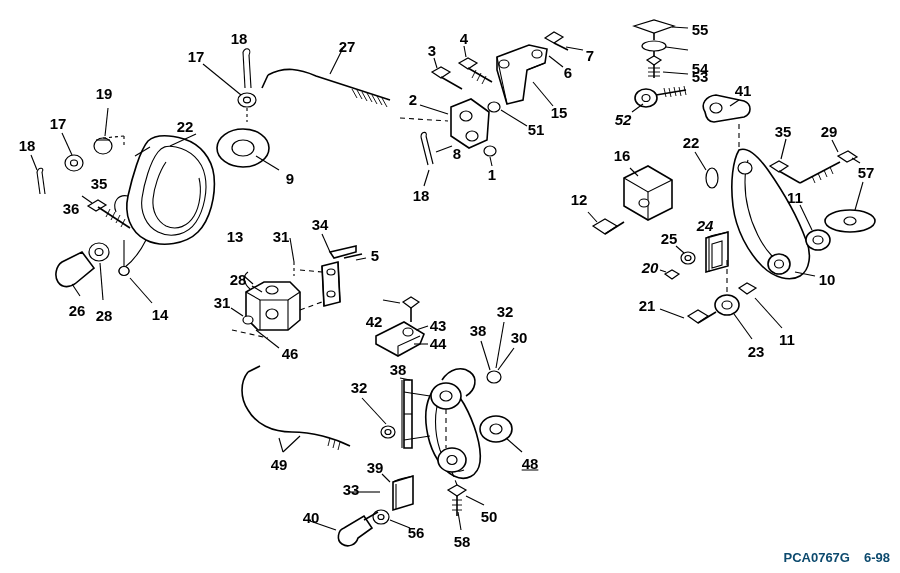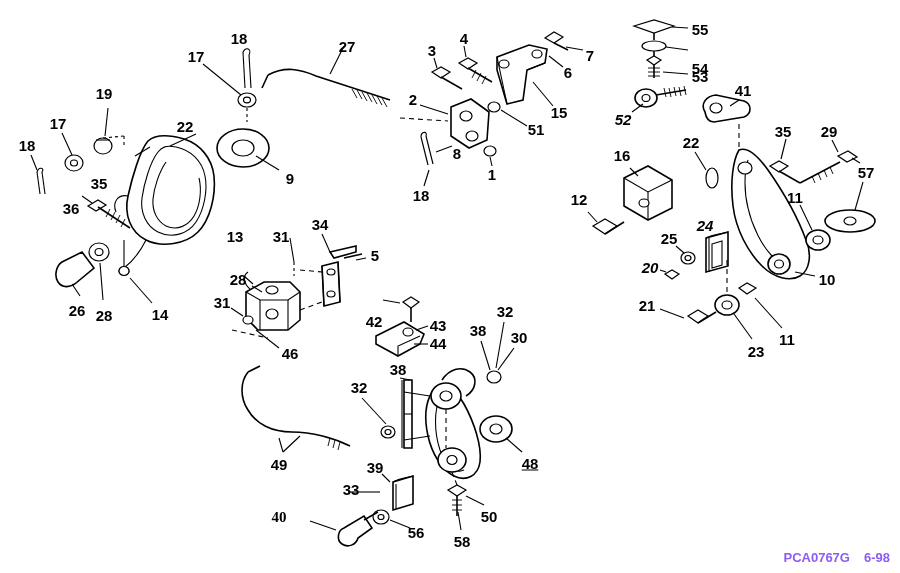--- a/index.html
+++ b/index.html
@@ -35,21 +35,21 @@
     transform: translate(-50%, -50%);
     letter-spacing: 0px;
   }
   #figcode {
     position: absolute;
     right: 10px;
     bottom: 8px;
     font-family: "Liberation Sans", sans-serif;
     font-size: 13px;
     font-weight: bold;
-    color: #8b5cf6;
+    color: #0c4a6e;
     white-space: nowrap;
   }
   #figcode .sp { display: inline-block; width: 14px; }
 </style>
 </head>
 <body>
 
 <div id="page">
 
   <svg id="art" viewBox="0 0 900 573" xmlns="http://www.w3.org/2000/svg">
@@ -444,19 +444,19 @@
   <div class="lbl" style="left:756px; top:351px;text-align:right;">23</div>
   <div class="lbl" style="left:398px; top:369px;">38</div>
   <div class="lbl" style="left:359px; top:387px;">32</div>
   <div class="lbl" style="left:530px; top:463px;text-decoration:underline;">48</div>
   <div class="lbl" style="left:279px; top:464px;">49</div>
   <div class="lbl" style="left:375px; top:467px;">39</div>
   <div class="lbl" style="left:338px; top:489px;margin-left:13px;">33</div>
   <div class="lbl" style="left:489px; top:516px;">50</div>
   <div class="lbl" style="left:416px; top:532px;">56</div>
   <div class="lbl" style="left:462px; top:541px;">58</div>
-  <div class="lbl" style="left:279px; top:517px;font-family:Liberation Serif, serif;">40</div>
+  <div class="lbl" style="left:311px; top:517px;">40</div>
 
   <div id="figcode">
     <span>PCA0767G</span><span class="sp"></span><span>6-98</span>
   </div>
 
 </div>
 
 </body></html>

